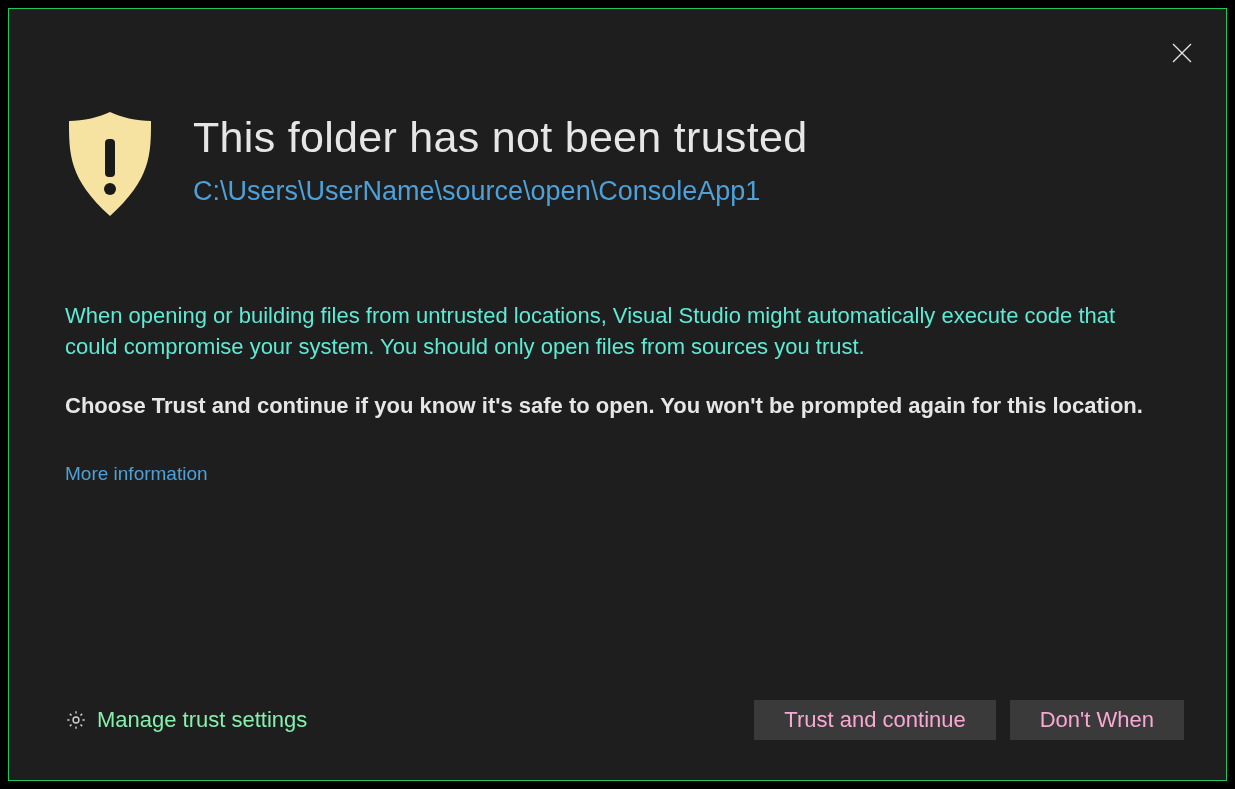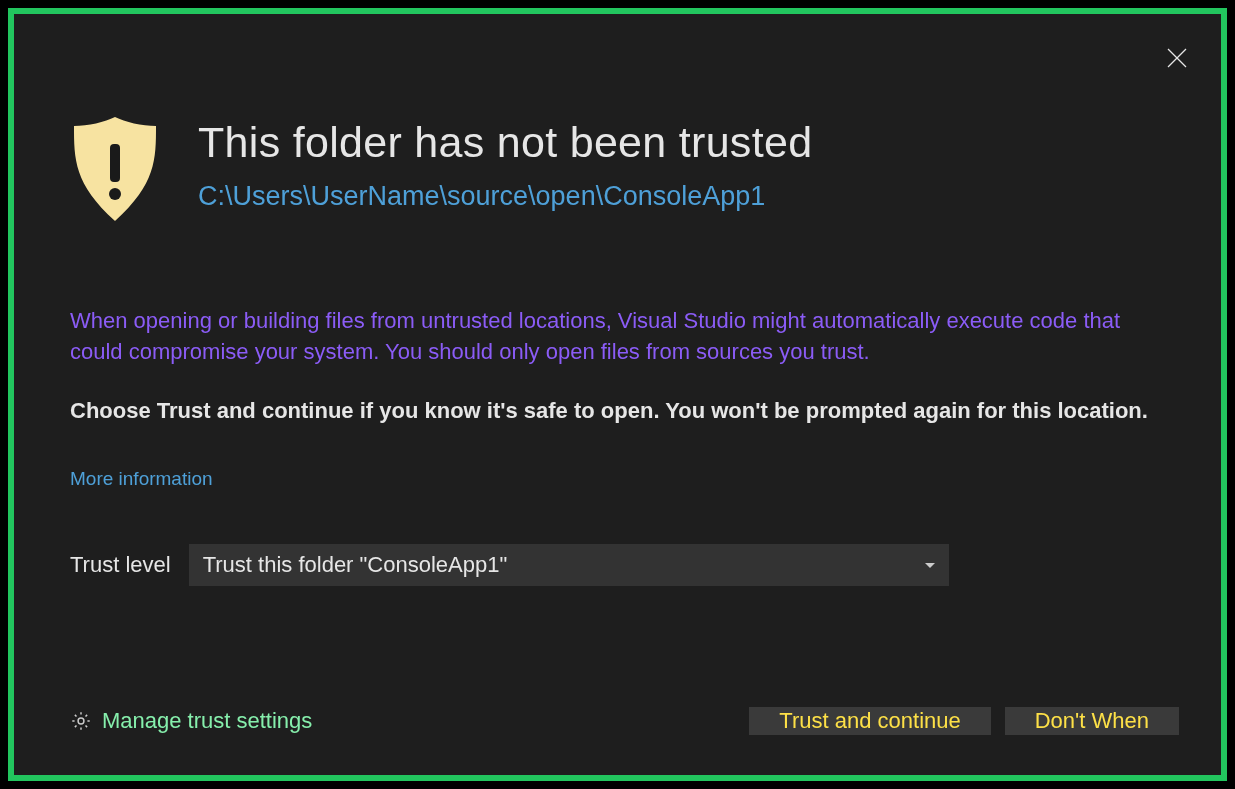--- a/index.html
+++ b/index.html
@@ -14,21 +14,21 @@
       height: 789px;
       display: flex;
       align-items: center;
       justify-content: center;
     }
     .dialog {
       background: #1e1e1e;
       width: 1219px;
       height: 773px;
       position: relative;
-      border: 6px solid #22c55e;
+      border: 1px solid #22c55e;
     }
     .close-button {
       position: absolute;
       top: 28px;
       right: 28px;
       width: 32px;
       height: 32px;
       cursor: pointer;
       display: flex;
       align-items: center;
@@ -61,21 +61,21 @@
     }
     .path {
       color: #4ea0d8;
       font-size: 27px;
       font-weight: 400;
     }
     .body {
       padding: 82px 56px 0 56px;
     }
     .description {
-      color: #8b5cf6;
+      color: #5eead4;
       font-size: 22px;
       line-height: 1.4;
       font-weight: 400;
       margin-bottom: 28px;
     }
     .instruction {
       color: #e6e6e6;
       font-size: 22px;
       line-height: 1.4;
       font-weight: 700;
@@ -137,23 +137,23 @@
     .gear {
       width: 22px;
       height: 22px;
     }
     .button-group {
       display: flex;
       gap: 14px;
     }
     .btn {
       background: #3a3a3a;
-      color: #fde047;
-      font-size: 22px;
-      padding: 1px 30px;
+      color: #f9a8d4;
+      font-size: 22px;
+      padding: 7px 30px;
       border: none;
       cursor: pointer;
       font-family: inherit;
     }
   </style>
 </head>
 <body>
 
 <div class="dialog">
 
@@ -174,27 +174,20 @@
       <div class="title">This folder has not been trusted</div>
       <div class="path">C:\Users\UserName\source\open\ConsoleApp1</div>
     </div>
   </div>
 
   <div class="body">
     <div class="description">When opening or building files from untrusted locations, Visual Studio might automatically execute code that could compromise your system. You should only open files from sources you trust.</div>
     <div class="instruction">Choose Trust and continue if you know it's safe to open. You won't be prompted again for this location.</div>
     <div class="more-info">More information</div>
 
-    <div class="trust-row">
-      <div class="trust-label">Trust level</div>
-      <div class="trust-select">
-        <span>Trust this folder "ConsoleApp1"</span>
-        <span class="dropdown-arrow"></span>
-      </div>
-    </div>
   </div>
 
   <div class="footer">
     <div class="settings-link">
       <svg class="gear" viewBox="0 0 24 24" fill="none" stroke="#cccccc" stroke-width="1.6">
         <circle cx="12" cy="12" r="3.2"></circle>
         <path d="M12 2.5v2.5M12 19v2.5M21.5 12h-2.5M5 12H2.5M18.7 5.3l-1.8 1.8M7.1 16.9l-1.8 1.8M18.7 18.7l-1.8-1.8M7.1 7.1L5.3 5.3"></path>
       </svg>
       <span>Manage trust settings</span>
     </div>

